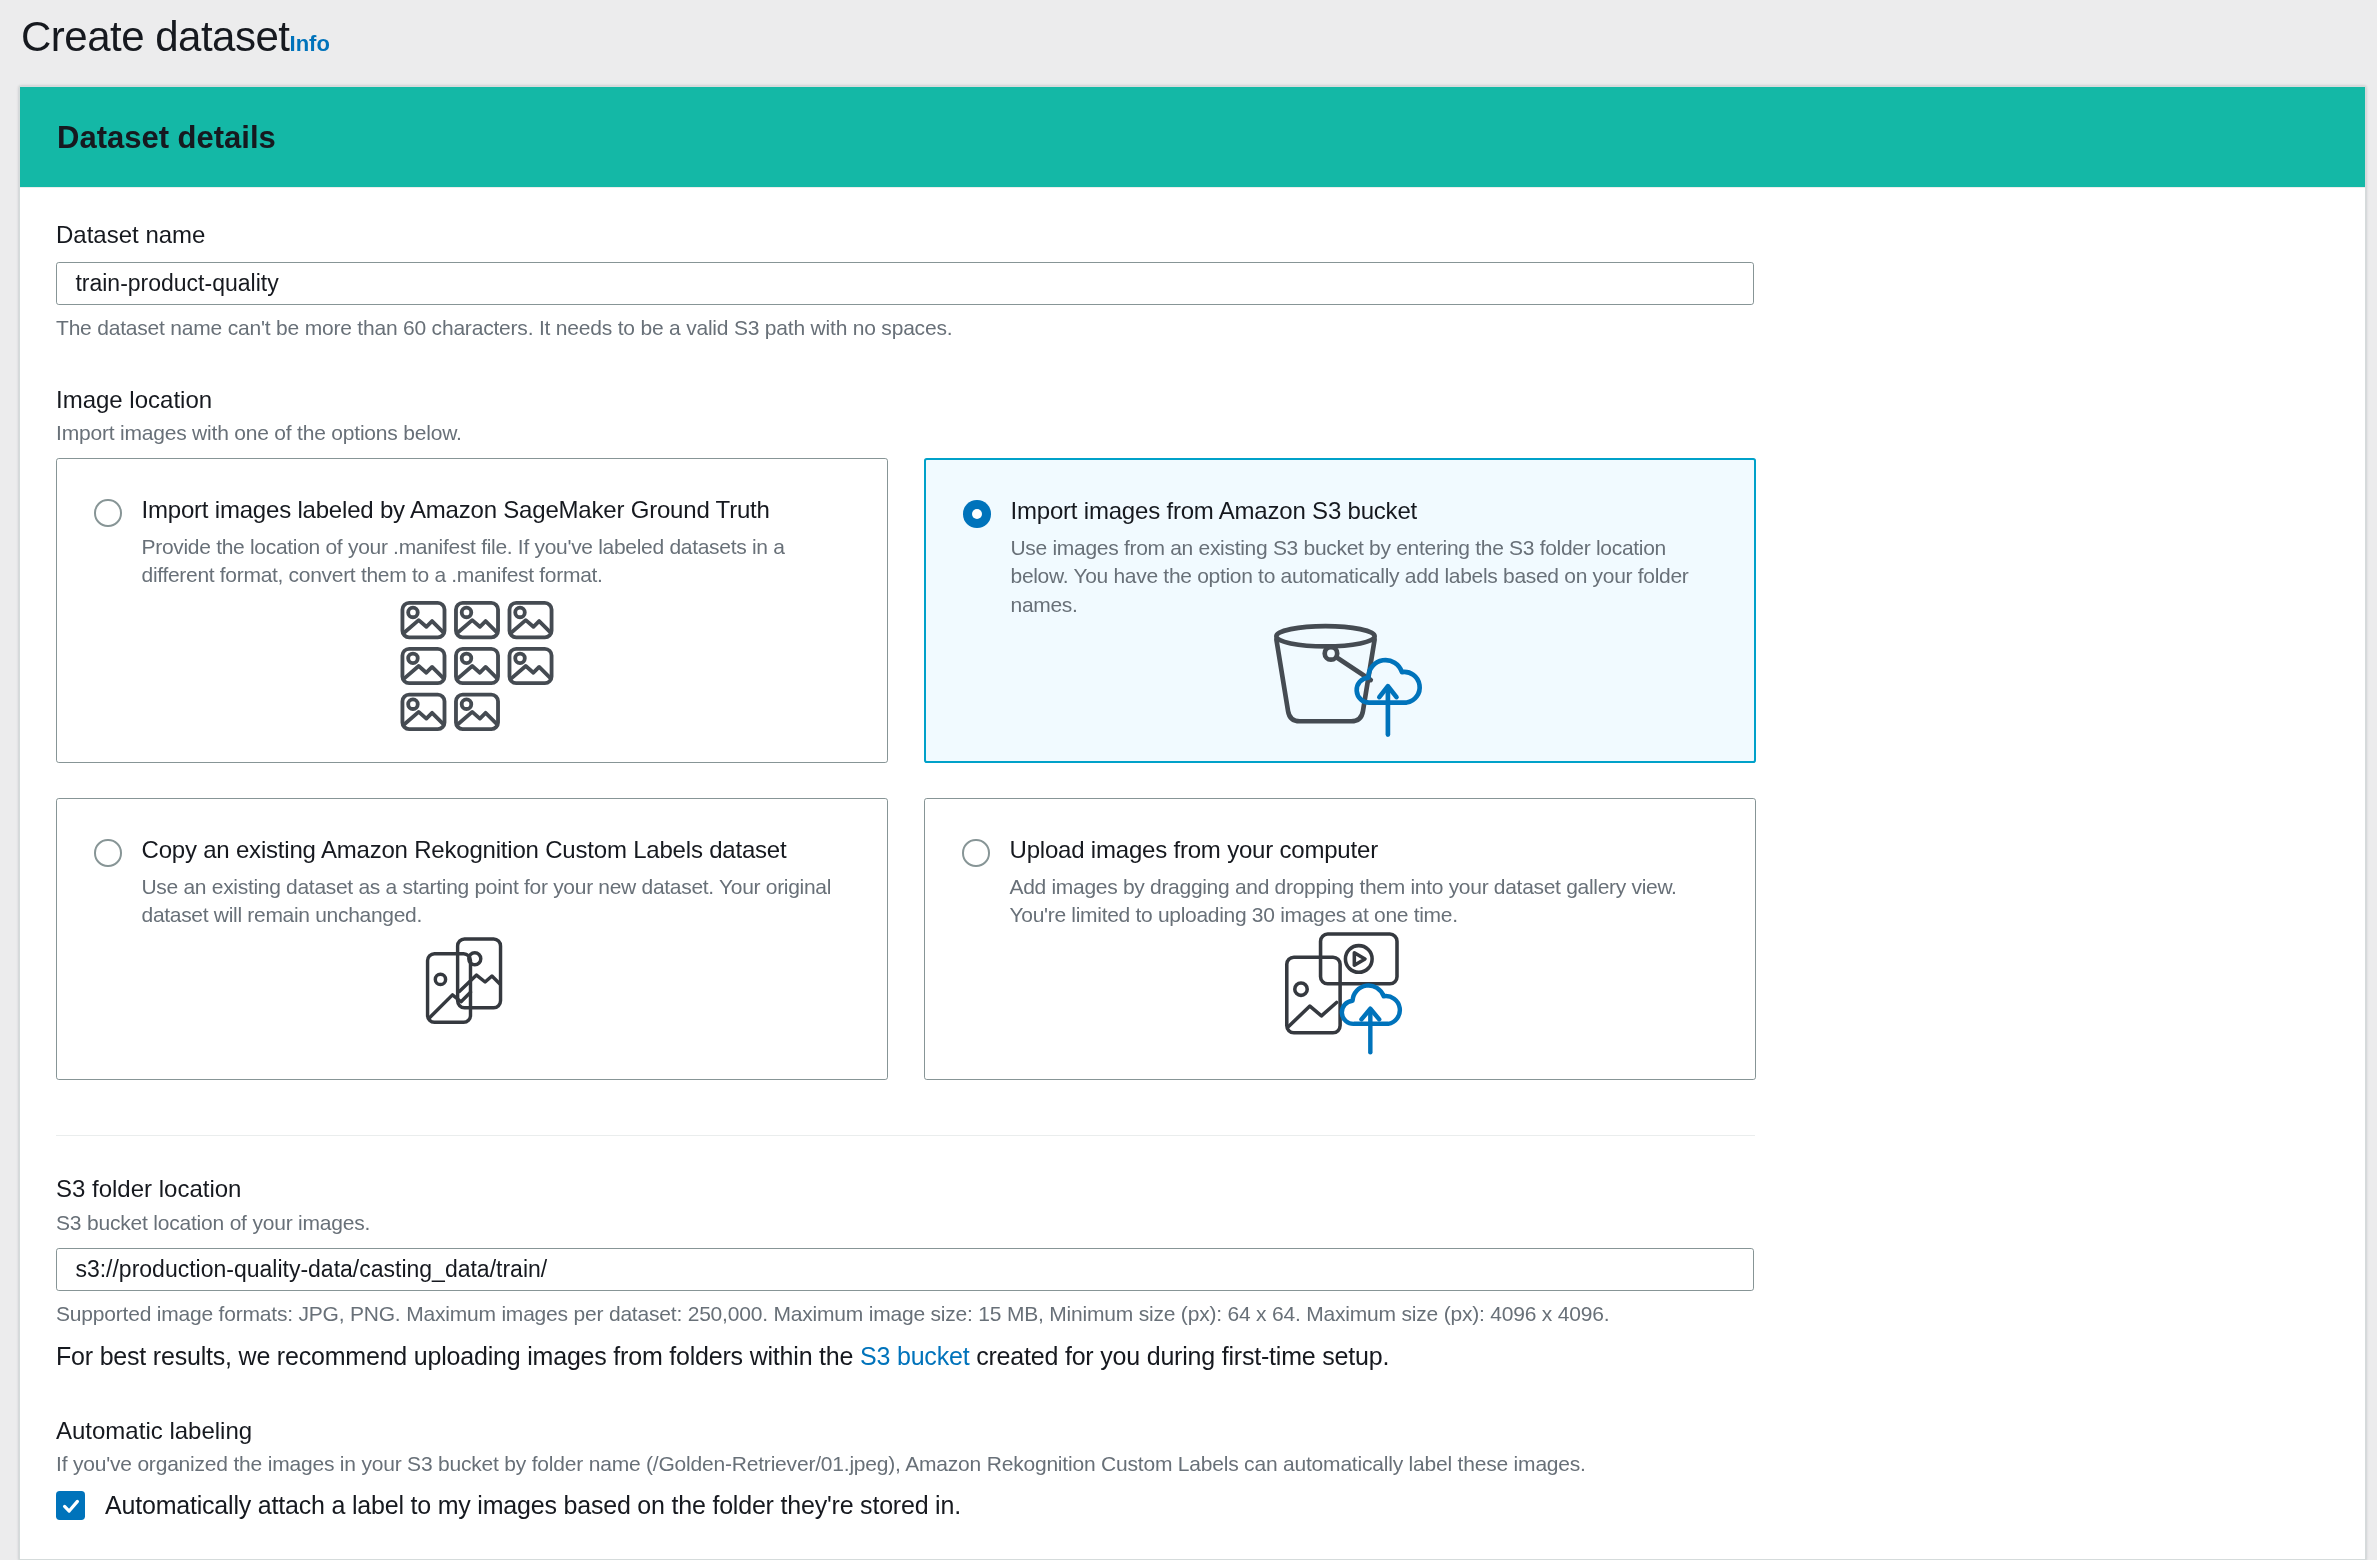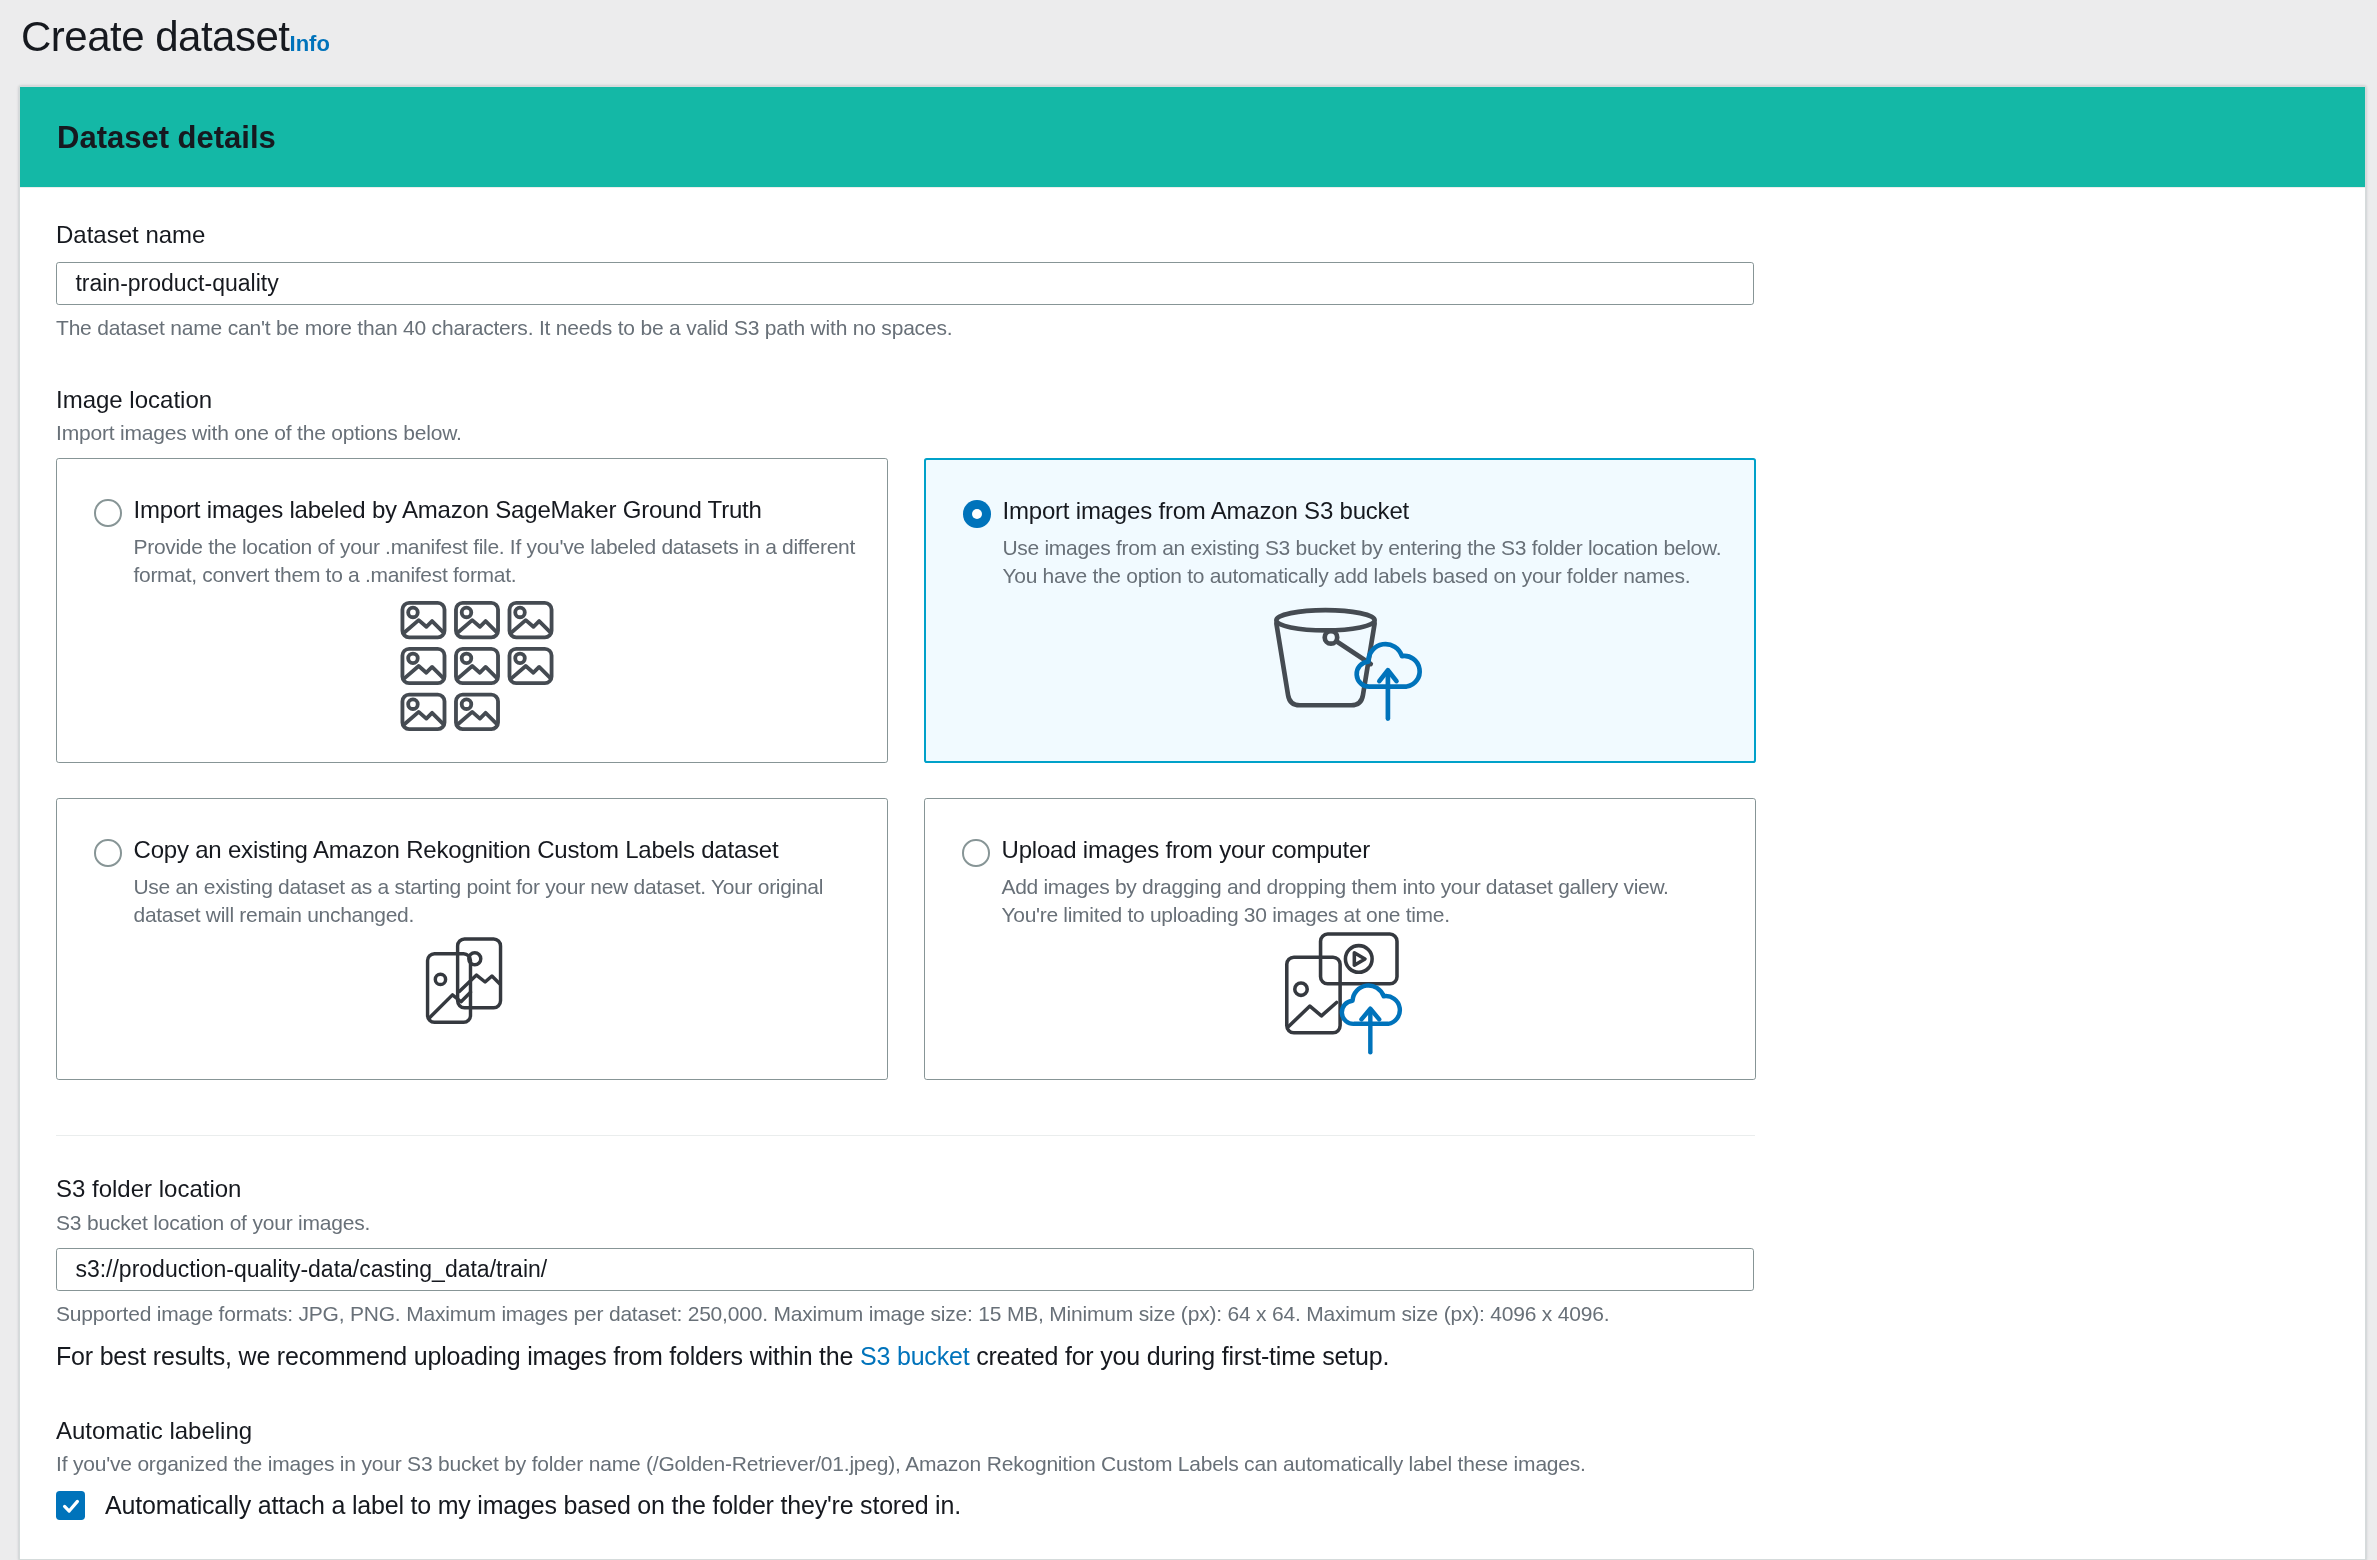--- a/index.html
+++ b/index.html
@@ -40,21 +40,21 @@
   .options-grid {
     margin-top:13px;
     display:grid; grid-template-columns:832px 832px; grid-template-rows:305px 282px;
     column-gap:36px; row-gap:35px;
   }
   .option-card {
     border:1.8px solid #879596; border-radius:2.8px; background:#fff;
     display:flex; flex-direction:column; padding:37px 27.5px 20px 37px; cursor:pointer;
   }
   .option-card.selected { border:2.8px solid #00a1c9; background:#f1faff; }
-  .option-head { display:flex; gap:12px; }
+  .option-head { display:flex; gap:20px; }
   .radio {
     flex:none; width:27.5px; height:27.5px; margin-top:2.8px; border-radius:50%;
     border:2.8px solid #879596; background:#fff;
     display:flex; align-items:center; justify-content:center;
   }
   .radio .radio-dot { display:none; }
   .radio.checked { border:none; background:#0073bb; }
   .radio.checked .radio-dot { display:block; width:10px; height:10px; border-radius:50%; background:#fff; }
   .option-title { font-size:24px; color:#16191f; letter-spacing:-0.2px; }
   .option-desc { margin:8.3px 0 0; font-size:21px; line-height:28.5px; color:#687078; max-width:734px; letter-spacing:-0.3px; }
@@ -86,21 +86,21 @@
   <section class="panel">
     <div class="panel-header">
       <h2 class="panel-title">Dataset details</h2>
     </div>
 
     <div class="panel-body">
 
       <div class="field">
         <label class="field-label">Dataset name</label>
         <input type="text" class="text-input" value="train-product-quality" style="">
-        <p class="constraint">The dataset name can't be more than 40 characters. It needs to be a valid S3 path with no spaces.</p>
+        <p class="constraint">The dataset name can't be more than 60 characters. It needs to be a valid S3 path with no spaces.</p>
       </div>
 
       <div class="section">
         <div class="field-label">Image location</div>
         <p class="field-desc">Import images with one of the options below.</p>
       </div>
 
       <div class="options-grid">
 
         <div class="option-card">

